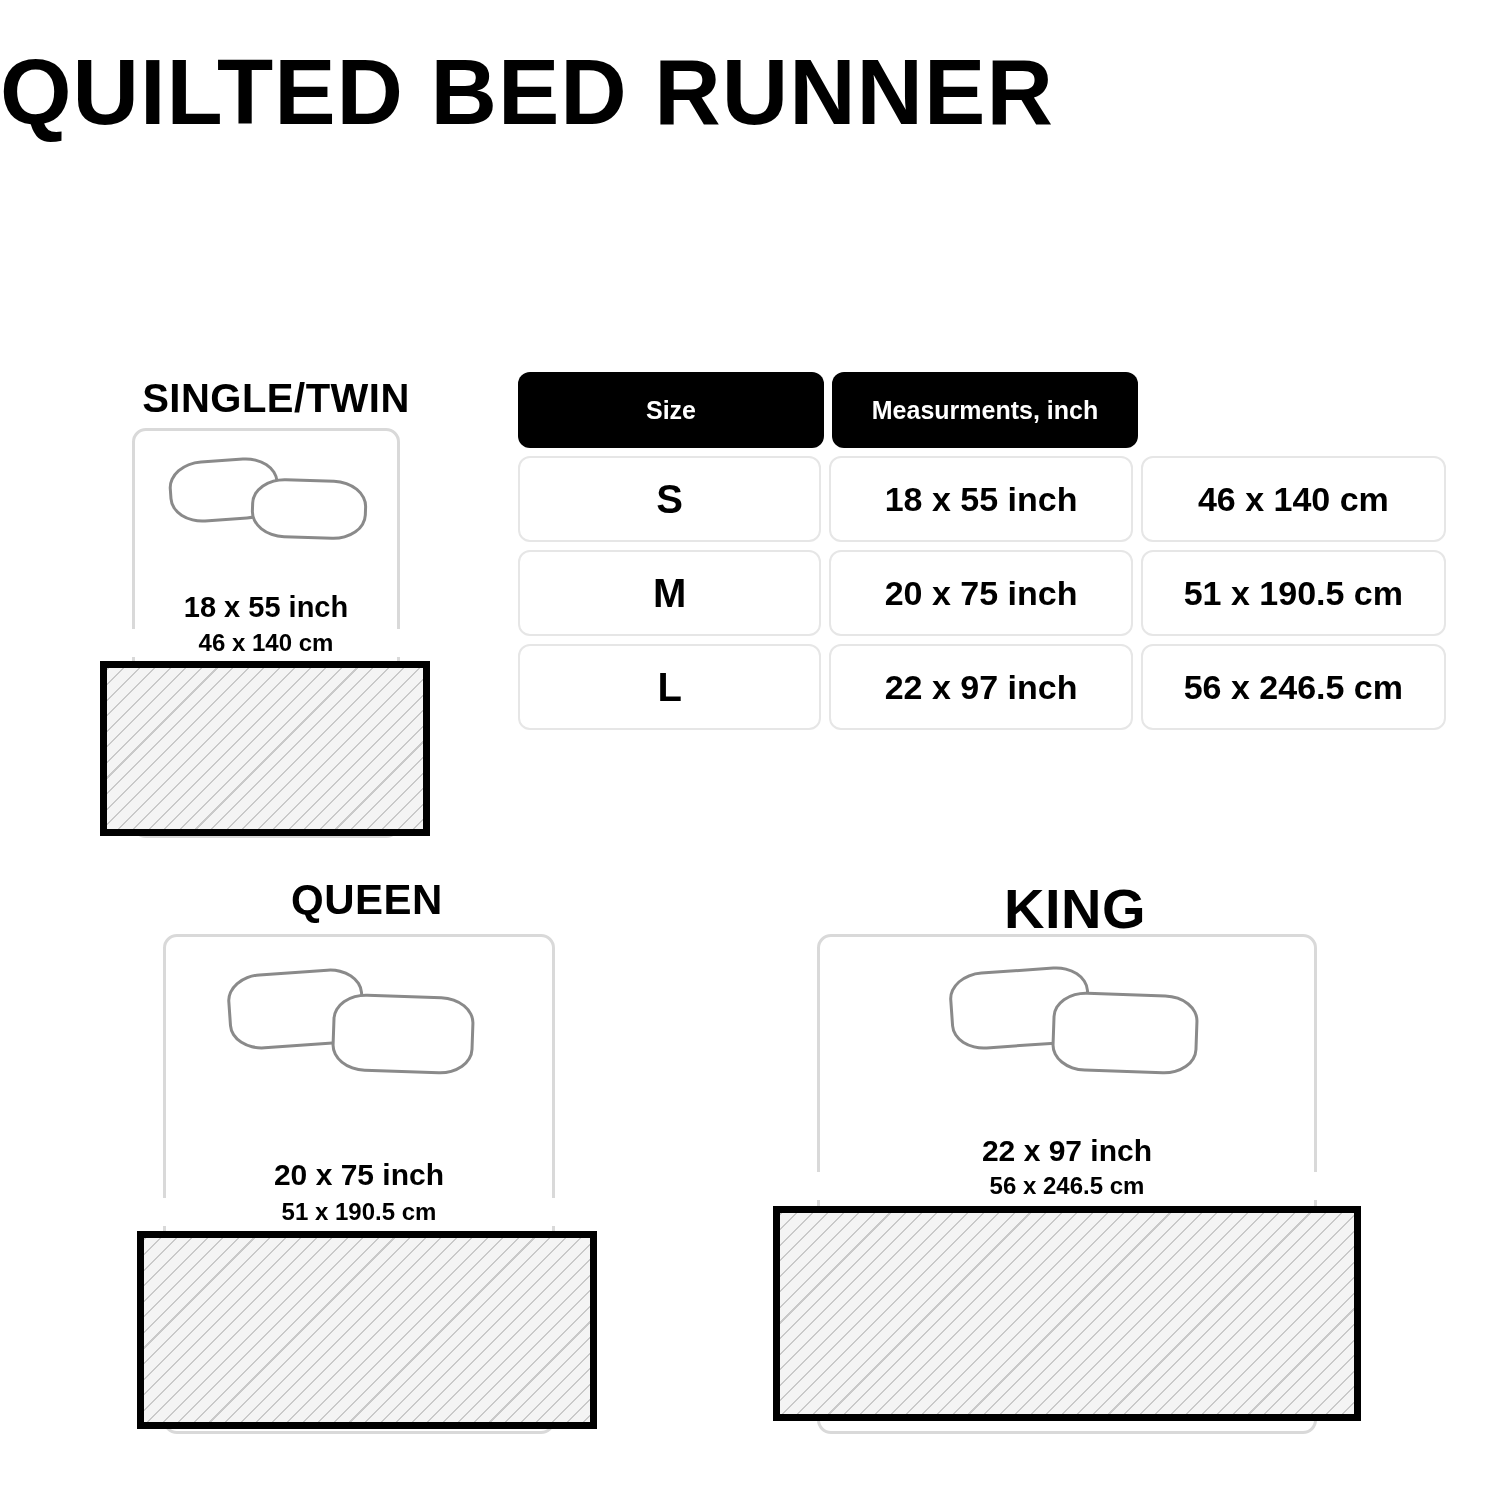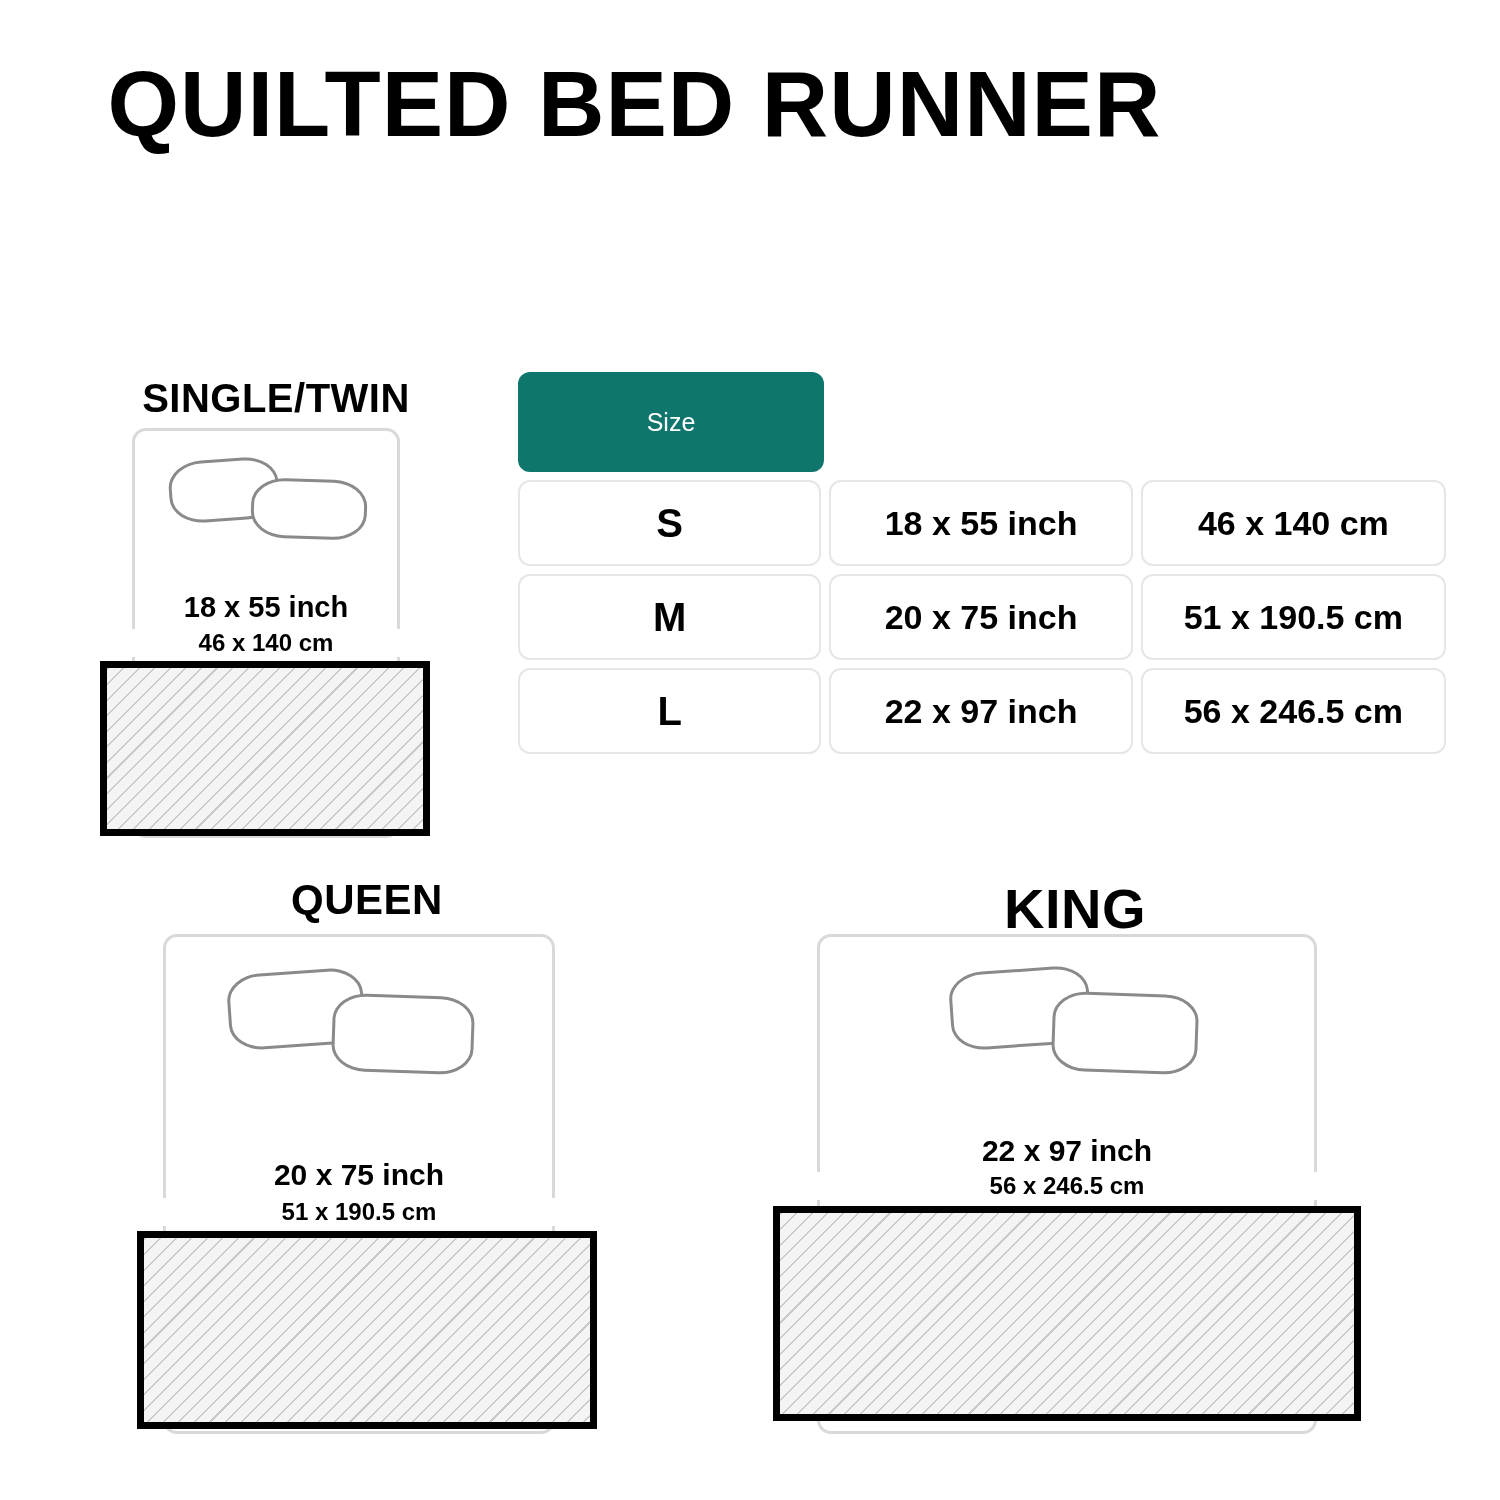--- a/index.html
+++ b/index.html
@@ -12,24 +12,23 @@
     height: 1500px;
     font-family: "Liberation Sans", sans-serif;
     color: #000000;
     position: relative;
     overflow: hidden;
   }
 
   
   .title-block {
     position: absolute;
-    top: 52px;
+    top: 40px;
     left: 0;
     width: 1269px;
-    text-align: center;
   }
   .title-line {
     font-size: 92px;
     font-weight: bold;
     letter-spacing: 1px;
     line-height: 1.15;
   }
 
   
   .table-wrap {
@@ -49,25 +48,25 @@
     display: flex;
     align-items: center;
     justify-content: center;
     text-align: center;
   }
   .c1 { width: 306px; }
   .c2 { width: 306px; }
   .c3 { width: 308px; }
 
   .head .cell {
-    background: #0f766e;
+    background: #000000;
     color: #ffffff;
-    height: 100px;
+    height: 76px;
     font-size: 25px;
-    font-weight: normal;
+    font-weight: bold;
   }
   .body .cell {
     background: #ffffff;
     border: 2px solid #e6e6e6;
     height: 86px;
     font-size: 34px;
     font-weight: bold;
     color: #000000;
   }
   .body .c1 { font-size: 40px; }
@@ -147,20 +146,21 @@
 <body>
 
 <div class="title-block">
   <div class="title-line">QUILTED BED RUNNER</div>
 </div>
 
 <div class="table-wrap">
 
   <div class="trow head">
     <div class="cell c1">Size</div>
+    <div class="cell c2">Measurments, inch</div>
   </div>
 
   <div class="trow body">
     <div class="cell c1">S</div>
     <div class="cell c2">18 x 55 inch</div>
     <div class="cell c3">46 x 140 cm</div>
   </div>
 
   <div class="trow body">
     <div class="cell c1">M</div>

